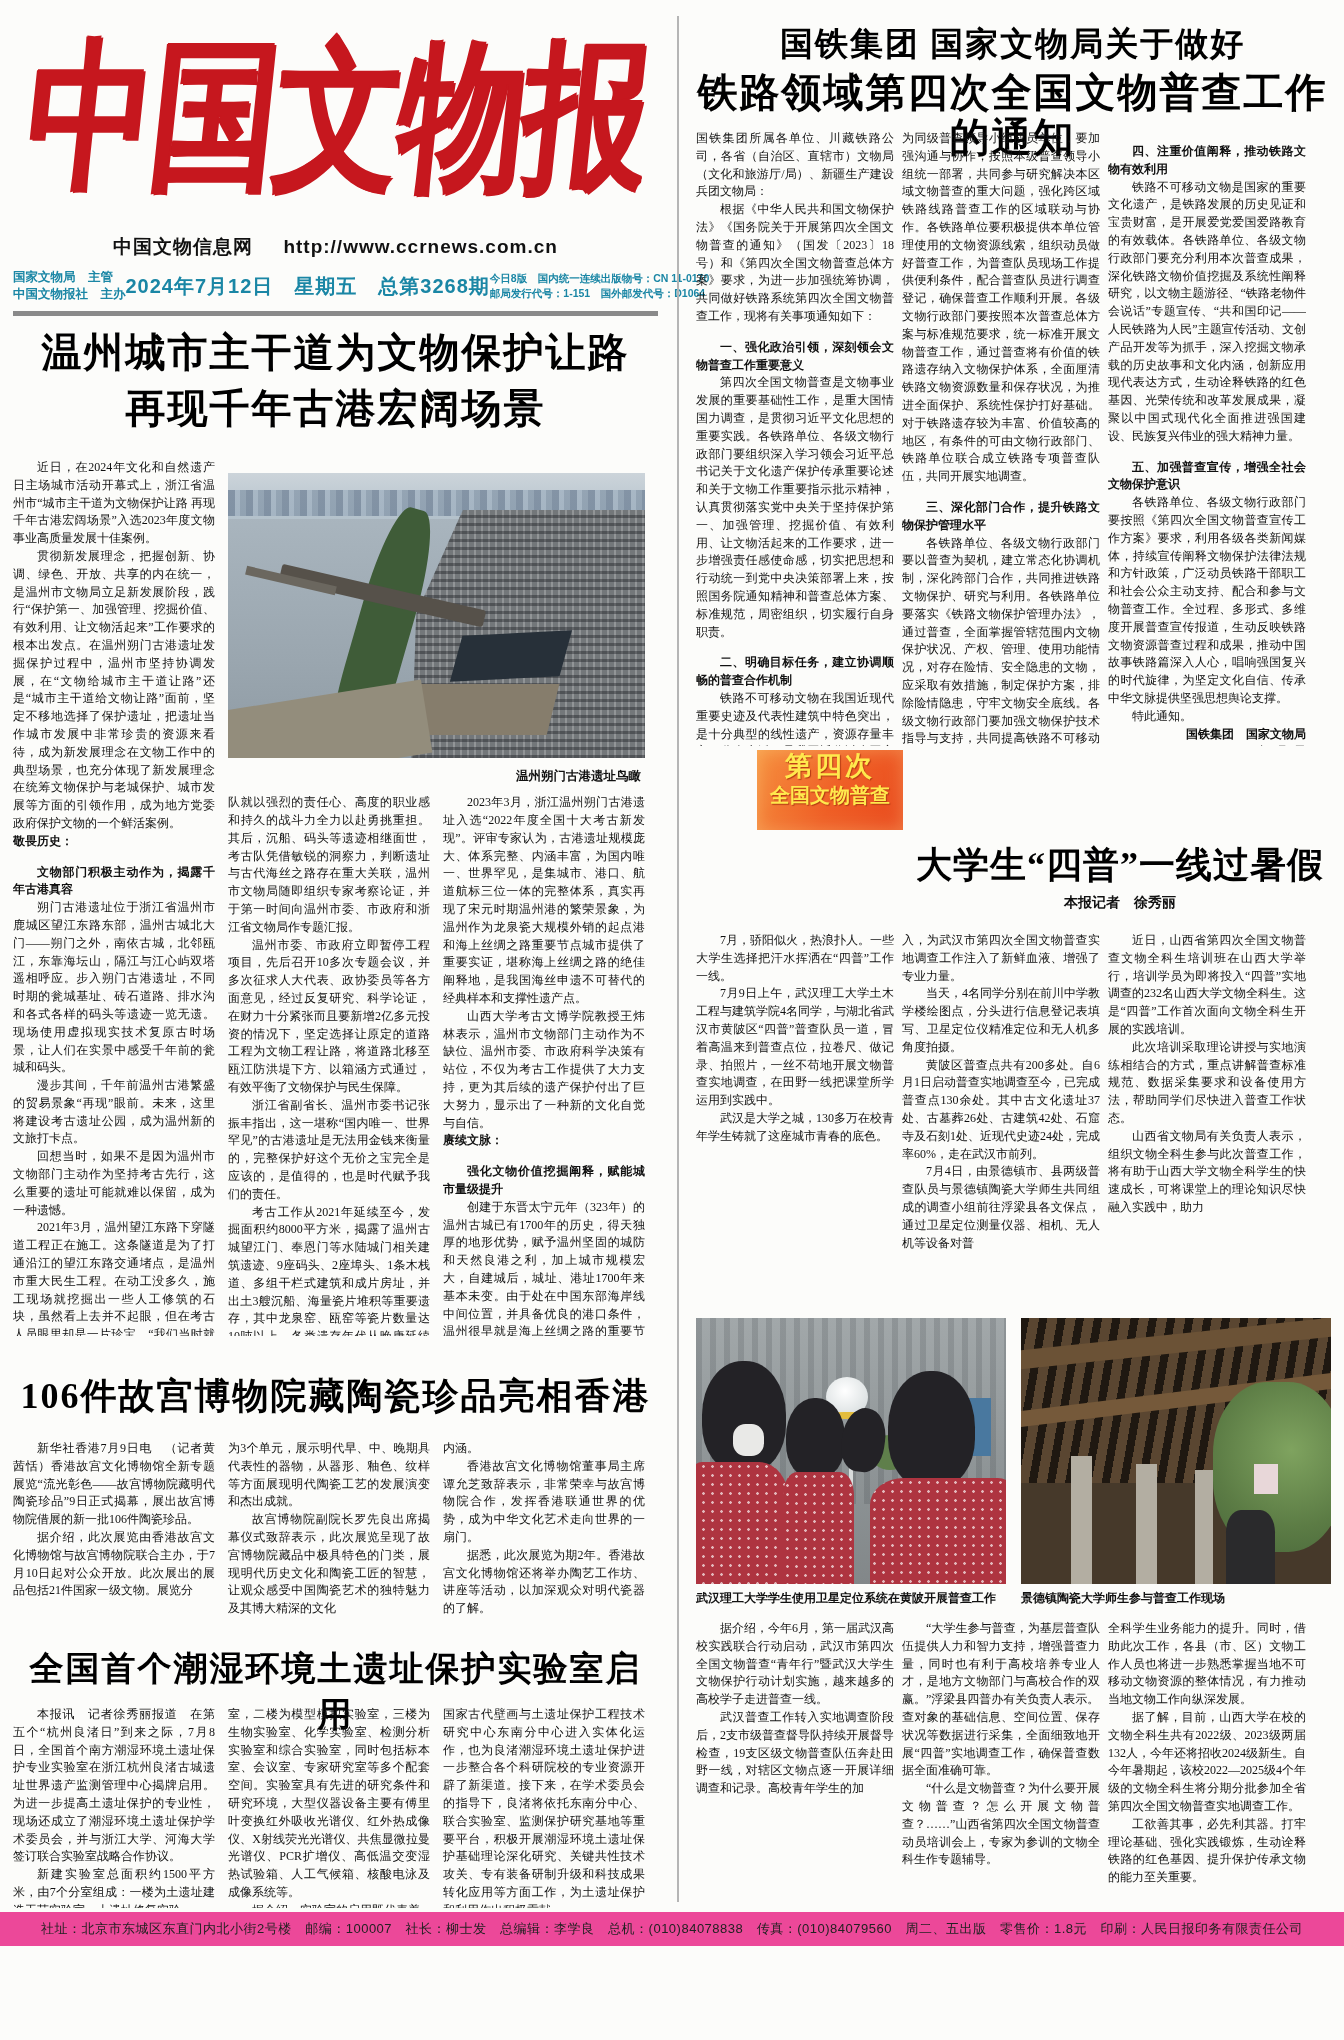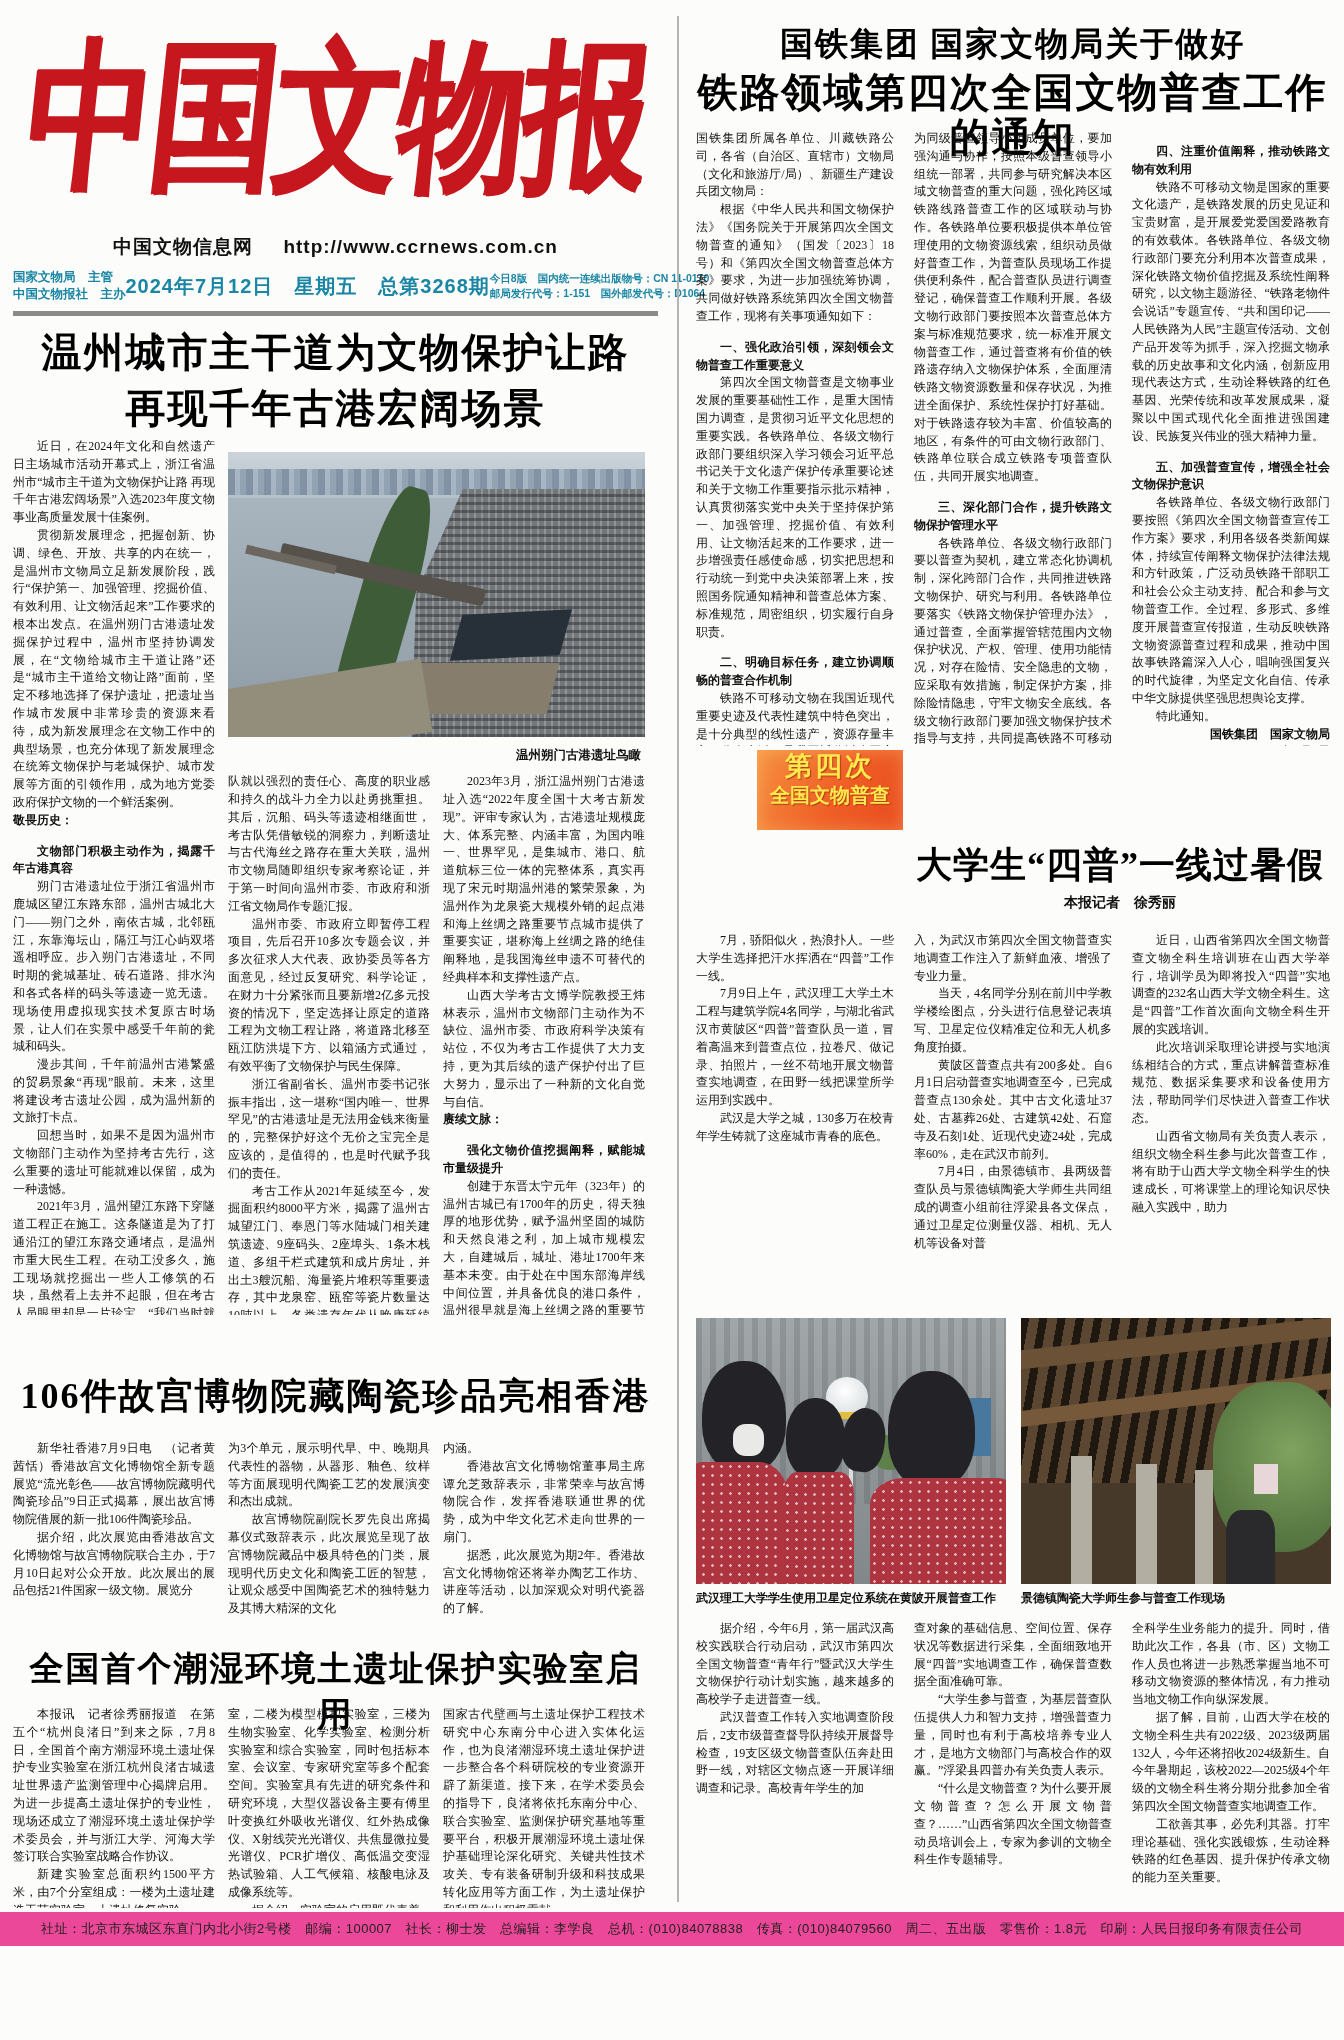--- a/index.html
+++ b/index.html
@@ -26,31 +26,31 @@
   .wz-head2{left:13px;top:382px;width:645px;font-size:40px;line-height:54px;}
   .hk-head{left:13px;top:1372px;width:645px;font-size:36px;line-height:48px;}
   .lab-head{left:13px;top:1646px;width:645px;font-size:34px;line-height:46px;}
   .no-head1{left:690px;top:22px;width:645px;font-size:33px;line-height:45px;}
   .no-head2{left:690px;top:70px;width:645px;font-size:40px;line-height:45px;}
   .stu-head{left:905px;top:846px;width:430px;font-size:36px;line-height:38px;letter-spacing:1px;}
   .stu-byline{left:905px;top:894px;width:430px;text-align:center;font-size:14px;font-weight:bold;}
   
   .cols{display:flex;overflow:hidden;}
   .cols-l{gap:13px;}
-  .cols-r{gap:20px;}
+  .cols-r{gap:8px;}
   .col{width:202px;overflow:hidden;}
   .rcol{width:198px;overflow:hidden;}
   .para{margin:0;font-size:12px;line-height:17.8px;text-align:justify;text-indent:2em;
         font-family:"Liberation Serif","DejaVu Serif",serif;}
   .para.noind{text-indent:0;}
   .para.sub{font-weight:bold;text-indent:0;font-family:"Liberation Sans","DejaVu Sans",sans-serif;}
   .para.subi{font-weight:bold;text-indent:2em;font-family:"Liberation Sans","DejaVu Sans",sans-serif;margin-top:13px;}
   .para.rightb{text-align:right;text-indent:0;font-weight:bold;font-family:"Liberation Sans","DejaVu Sans",sans-serif;}
   .para.right{text-align:right;text-indent:0;}
-  .wz-body{left:13px;top:438px;width:645px;height:877px;}
+  .wz-body{left:13px;top:459px;width:645px;height:877px;}
   .rightwrap{width:417px;display:flex;flex-direction:column;}
   .hk-body{left:13px;top:1440px;width:645px;height:198px;}
   .lab-body{left:13px;top:1706px;width:645px;height:202px;}
   .no-body{left:696px;top:130px;width:635px;height:616px;}
   .stu-top{left:696px;top:932px;width:635px;height:380px;}
   .stu-bottom{left:696px;top:1620px;width:635px;height:288px;}
   
   .photo{position:relative;overflow:hidden;background:#9aa7b1;}
   .wz-photo{margin-top:14px;width:417px;height:287px;}
   .wz-cap{height:22px;margin-top:10px;text-align:right;font-weight:bold;font-size:12.5px;
@@ -314,22 +314,22 @@
     <div class="stu-cap">武汉理工大学学生使用卫星定位系统在黄陂开展普查工作</div>
     <div class="stu-cap">景德镇陶瓷大学师生参与普查工作现场</div>
   </div>
 
   <div class="abs stu-bottom cols cols-r">
     <div class="rcol">
         <p class="para p">据介绍，今年6月，第一届武汉高校实践联合行动启动，武汉市第四次全国文物普查“青年行”暨武汉大学生文物保护行动计划实施，越来越多的高校学子走进普查一线。</p>
         <p class="para p">武汉普查工作转入实地调查阶段后，2支市级普查督导队持续开展督导检查，19支区级文物普查队伍奔赴田野一线，对辖区文物点逐一开展详细调查和记录。高校青年学生的加</p>
       </div>
     <div class="rcol">
+        <p class="para p">“大学生参与普查，为基层普查队伍提供人力和智力支持，增强普查力量，同时也有利于高校培养专业人才，是地方文物部门与高校合作的双赢。”浮梁县四普办有关负责人表示。</p>
         <p class="para noind">查对象的基础信息、空间位置、保存状况等数据进行采集，全面细致地开展“四普”实地调查工作，确保普查数据全面准确可靠。</p>
-        <p class="para p">“大学生参与普查，为基层普查队伍提供人力和智力支持，增强普查力量，同时也有利于高校培养专业人才，是地方文物部门与高校合作的双赢。”浮梁县四普办有关负责人表示。</p>
         <p class="para p">“什么是文物普查？为什么要开展文物普查？怎么开展文物普查？……”山西省第四次全国文物普查动员培训会上，专家为参训的文物全科生作专题辅导。</p>
       </div>
     <div class="rcol">
         <p class="para noind">全科学生业务能力的提升。同时，借助此次工作，各县（市、区）文物工作人员也将进一步熟悉掌握当地不可移动文物资源的整体情况，有力推动当地文物工作向纵深发展。</p>
         <p class="para p">据了解，目前，山西大学在校的文物全科生共有2022级、2023级两届132人，今年还将招收2024级新生。自今年暑期起，该校2022—2025级4个年级的文物全科生将分期分批参加全省第四次全国文物普查实地调查工作。</p>
         <p class="para p">工欲善其事，必先利其器。打牢理论基础、强化实践锻炼，生动诠释铁路的红色基因、提升保护传承文物的能力至关重要。</p>
       </div>
   </div>
 
   <div class="abs footerbar">

